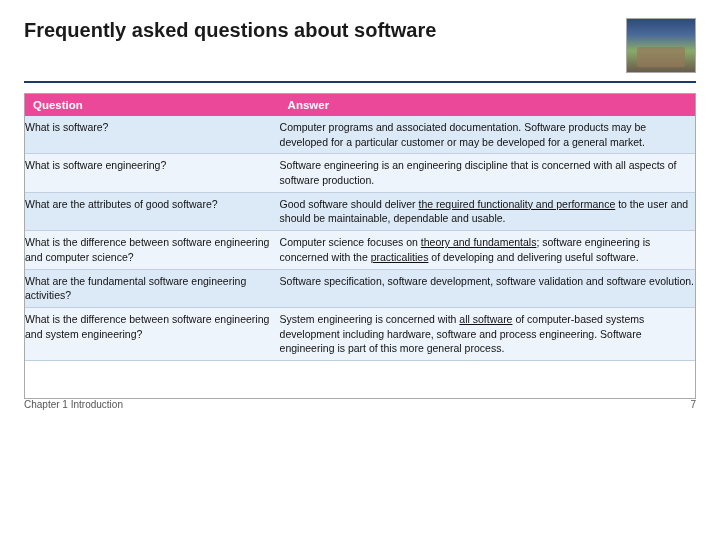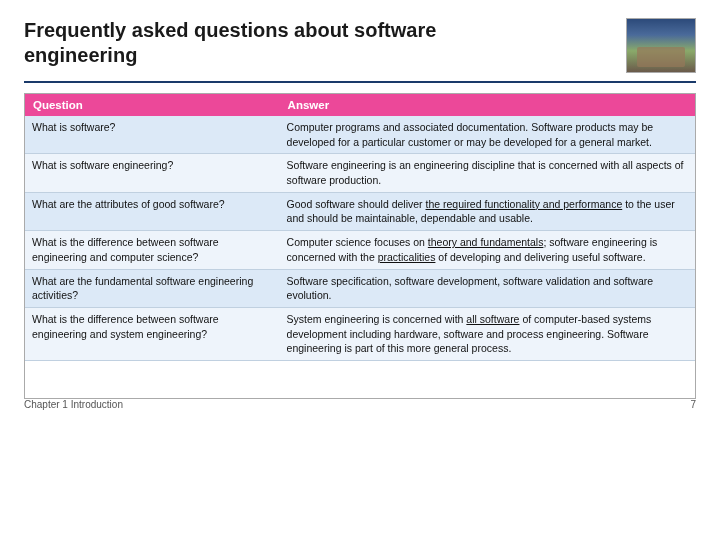--- a/index.html
+++ b/index.html
@@ -106,21 +106,21 @@
 
     tbody tr:nth-child(odd) {
       background: #dce9f7;
     }
 
     tbody tr:nth-child(even) {
       background: #eef4fb;
     }
 
     tbody td {
-      padding: 4px 7px;
+      padding: 4px 0;
       vertical-align: top;
       font-size: 10.5px;
       color: #111;
       line-height: 1.4;
       border-bottom: 1px solid #c0d0e0;
     }
 
     .col-question {
       width: 38%;
     }
@@ -143,21 +143,20 @@
   </style>
 </head>
 <body>
 
 <div class="page-container">
 
   <div class="header">
     <div class="title-block">
       <div class="title-text">
         <span>Frequently asked questions about software</span><br>
-        <span>engineering</span>
       </div>
     </div>
     <div class="header-image">
       <div class="header-image-inner"></div>
     </div>
   </div>
 
   <div class="divider"></div>
 
   <div class="table-container">

